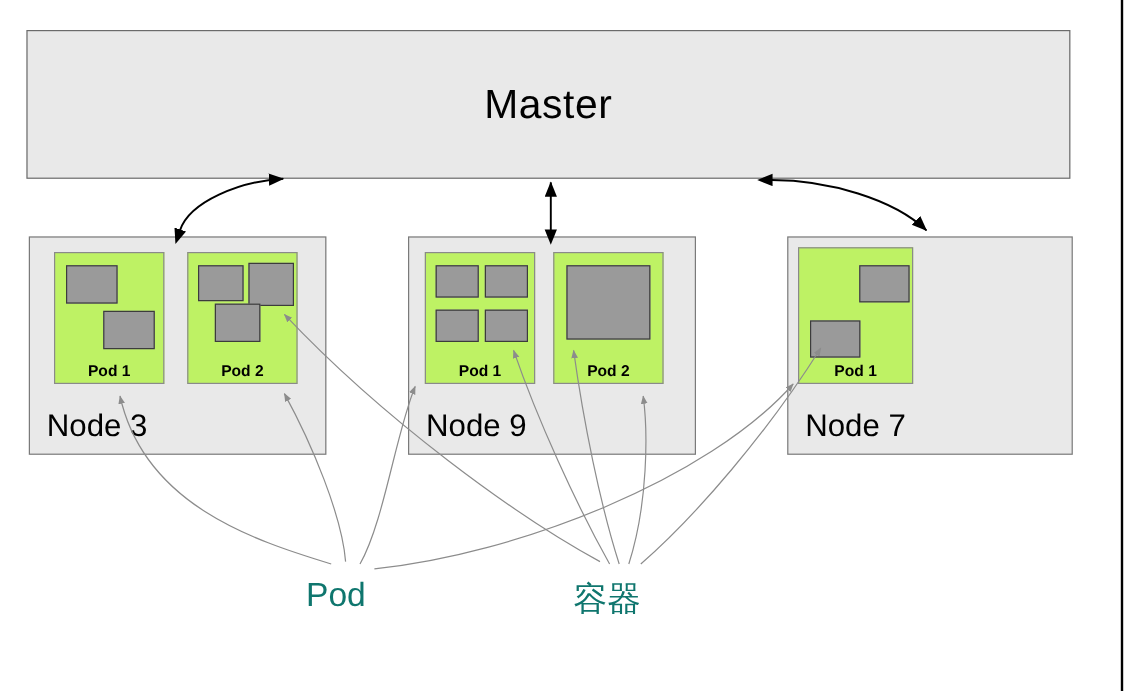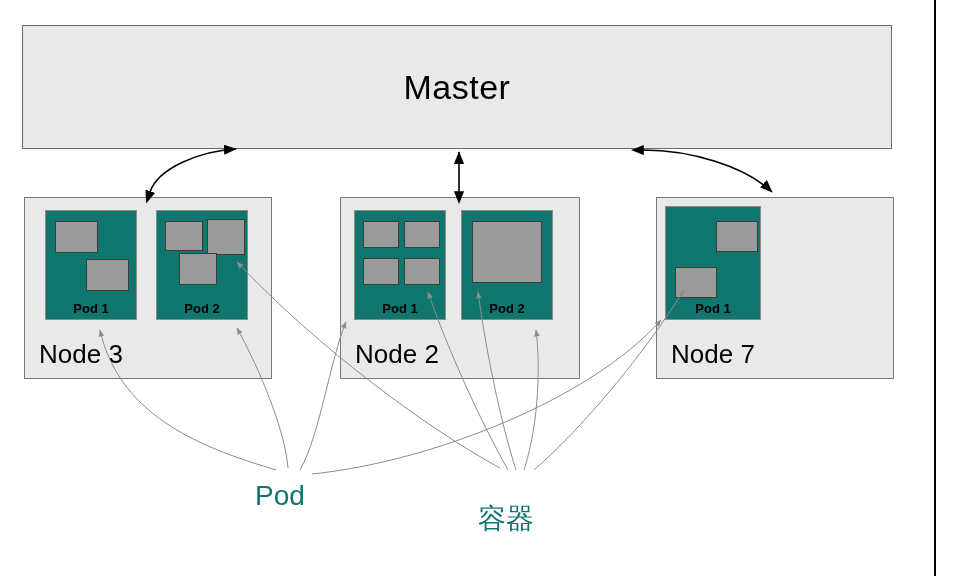--- a/index.html
+++ b/index.html
@@ -57,21 +57,21 @@
     position: absolute;
     left: 14px;
     bottom: 8px;
     font-size: 26px;
     color: #000000;
     white-space: nowrap;
   }
   
   .pod-box {
     position: absolute;
-    background: #0f766e;
+    background: #bef264;
     border: 1px solid #8a8a8a;
     box-sizing: border-box;
   }
   .pod-label {
     position: absolute;
     left: 0;
     right: 0;
     bottom: 3px;
     text-align: center;
     font-size: 13px;
@@ -124,21 +124,21 @@
           <span class="pod-label">Pod 1</span>
         </div>
         <div class="pod-box" style="left: 131px; top: 12px; width: 92px; height: 110px;">
           <div class="container-box" style="left: 8px; top: 10px; width: 38px; height: 30px;"></div>
           <div class="container-box" style="left: 50px; top: 8px; width: 38px; height: 36px;"></div>
           <div class="container-box" style="left: 22px; top: 42px; width: 38px; height: 32px;"></div>
           <span class="pod-label">Pod 2</span>
         </div>
       </div>
       <div class="node-box" style="left: 340px; top: 197px; width: 240px; height: 182px;">
-        <span class="node-label">Node 2</span>
+        <span class="node-label">Node 9</span>
         <div class="pod-box" style="left: 13px; top: 12px; width: 92px; height: 110px;">
           <div class="container-box" style="left: 8px; top: 10px; width: 36px; height: 27px;"></div>
           <div class="container-box" style="left: 49px; top: 10px; width: 36px; height: 27px;"></div>
           <div class="container-box" style="left: 8px; top: 47px; width: 36px; height: 27px;"></div>
           <div class="container-box" style="left: 49px; top: 47px; width: 36px; height: 27px;"></div>
           <span class="pod-label">Pod 1</span>
         </div>
         <div class="pod-box" style="left: 120px; top: 12px; width: 92px; height: 110px;">
           <div class="container-box" style="left: 10px; top: 10px; width: 70px; height: 62px;"></div>
           <span class="pod-label">Pod 2</span>
@@ -149,21 +149,21 @@
         <div class="pod-box" style="left: 8px; top: 8px; width: 96px; height: 114px;">
           <div class="container-box" style="left: 50px; top: 14px; width: 42px; height: 31px;"></div>
           <div class="container-box" style="left: 9px; top: 60px; width: 42px; height: 31px;"></div>
           <span class="pod-label">Pod 1</span>
         </div>
       </div>
     </div>
 
   <div id="callouts-layer">
       <span class="callout-label" style="left: 255px; top: 480px;">Pod</span>
-      <span class="callout-label callout-cjk" style="left: 478px; top: 480px; margin-top: 20px;">容器</span>
+      <span class="callout-label callout-cjk" style="left: 478px; top: 480px;">容器</span>
     </div>
 
   <svg class="overlay" viewBox="0 0 955 576">
     <defs>
       <marker id="ah" markerWidth="9" markerHeight="9" refX="7.5" refY="3.2" orient="auto" markerUnits="strokeWidth">
         <path d="M0,0 L8,3.2 L0,6.4 z" fill="#000000"></path>
       </marker>
       <marker id="ah-start" markerWidth="9" markerHeight="9" refX="0.5" refY="3.2" orient="auto-start-reverse" markerUnits="strokeWidth">
         <path d="M0,0 L8,3.2 L0,6.4 z" fill="#000000"></path>
       </marker>

